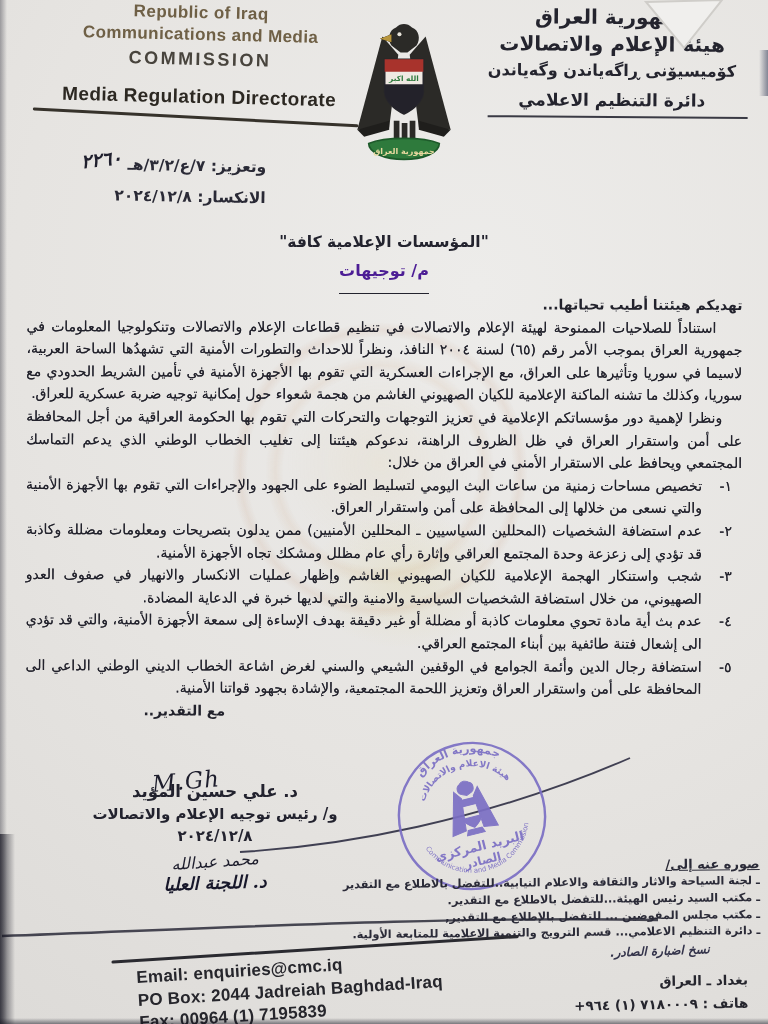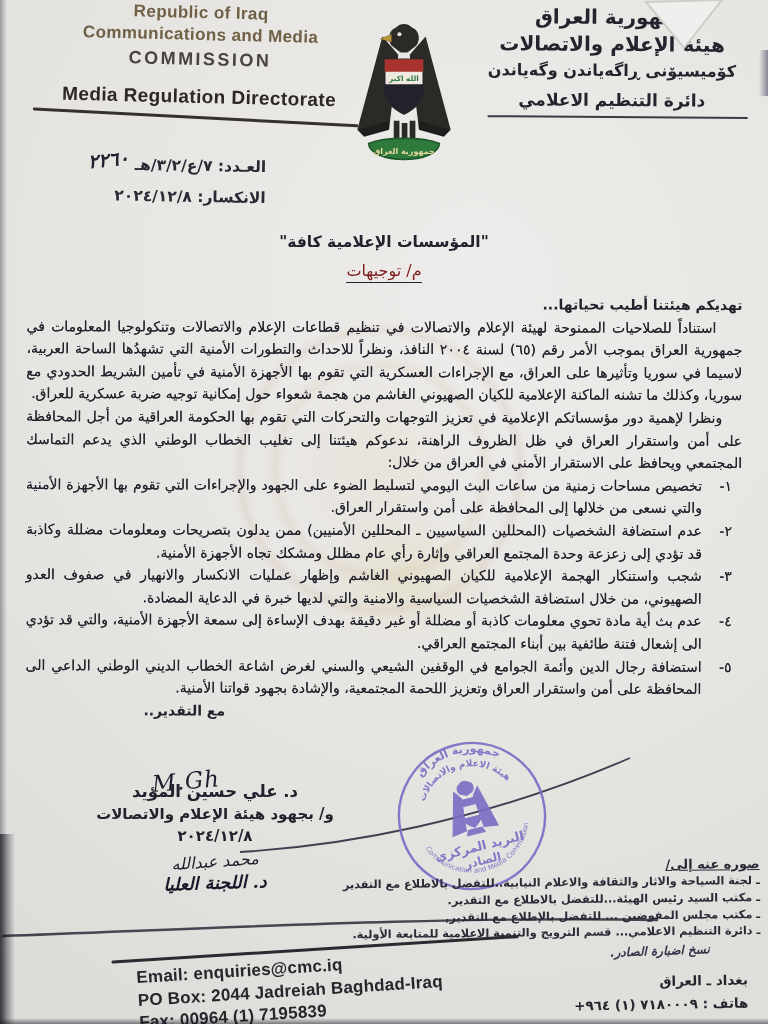--- a/index.html
+++ b/index.html
@@ -46,21 +46,21 @@
 
   
   .ref{position:absolute;left:16px;top:148px;width:250px;direction:rtl;text-align:right;
        font-size:15.5px;font-weight:bold;color:#2a2a36;line-height:31px;transform:rotate(1deg);}
   .hand{display:inline-block;font-family:"DejaVu Serif",serif;font-style:italic;font-size:19px;
         transform:rotate(-7deg) translateY(-3px);letter-spacing:2px;color:#20202e;}
 
   .addressee{position:absolute;left:0;right:0;top:233px;text-align:center;direction:rtl;
              font-size:15.5px;font-weight:bold;color:#23232e;}
   .subject{position:absolute;left:0;right:0;top:261px;text-align:center;direction:rtl;}
-  .subject span{font-size:16px;font-weight:normal;color:#7f1d1d;border-bottom:1.8px solid #23232e;padding-bottom:2px;}
+  .subject span{font-size:16px;font-weight:bold;color:#4c1d95;border-bottom:1.8px solid #23232e;padding-bottom:13px;}
 
   
   .bodytext{position:absolute;left:26px;right:26px;top:293px;direction:rtl;text-align:justify;
             font-size:14px;line-height:22.6px;color:#22222c;text-shadow:0 0 .6px rgba(34,34,44,.8);
             transform:rotate(.15deg);}
   .greet{font-weight:bold;text-shadow:none;}
   .bodytext p{margin:0;}
   .p1{text-indent:26px;}
   .p2{text-indent:20px;}
   .item{position:relative;padding-right:40px;}
@@ -149,21 +149,21 @@
     <div class="a4">دائرة التنظيم الاعلامي</div>
     <div class="rule"></div>
   </div>
 
   <svg class="fold" viewBox="0 0 86 52">
     <path d="M4,2 L80,0 L42,48 Z" fill="#f0efed" stroke="#cfcdc9" stroke-width="2"></path>
   </svg>
 
   <div class="ref">
     <div>
-      <span>العـدد:</span>
+      <span>وتعزيز:</span>
       <span>٧/ع/٣/٢/هـ</span>
       <span class="hand">٢٢٦٠</span>
     </div>
     <div>
       <span>الانكسار:</span>
       <span>٢٠٢٤/١٢/٨</span>
     </div>
   </div>
 
   <div class="addressee">"المؤسسات الإعلامية كافة"</div>
@@ -197,21 +197,21 @@
     </div>
     <div class="closing">مع التقدير..</div>
   </div>
 
   <div class="sig-initials">M.Gh</div>
   <svg class="sig-swoosh" viewBox="0 0 410 112">
     <path d="M8,104 C110,98 250,74 398,10" fill="none" stroke="#23233a" stroke-width="1.9" opacity=".85"></path>
   </svg>
   <div class="sig">
     <div class="name">د. علي حسين المؤيد</div>
-    <div class="title">و/ بجهود هيئة الإعلام والاتصالات</div>
+    <div class="title">و/ رئيس توجيه الإعلام والاتصالات</div>
     <div class="sdate">٢٠٢٤/١٢/٨</div>
     <div class="hw1">محمد عبدالله</div>
     <div class="hw2">د. اللجنة العليا</div>
   </div>
 
   <svg class="stamp" viewBox="0 0 150 150">
     <defs>
       <path id="arcT" d="M 12,75 A 63,63 0 1 1 138,75"></path>
       <path id="arcT2" d="M 26,75 A 49,49 0 1 1 124,75"></path>
       <path id="arcB" d="M 19,75 A 56,56 0 0 0 131,75"></path>

